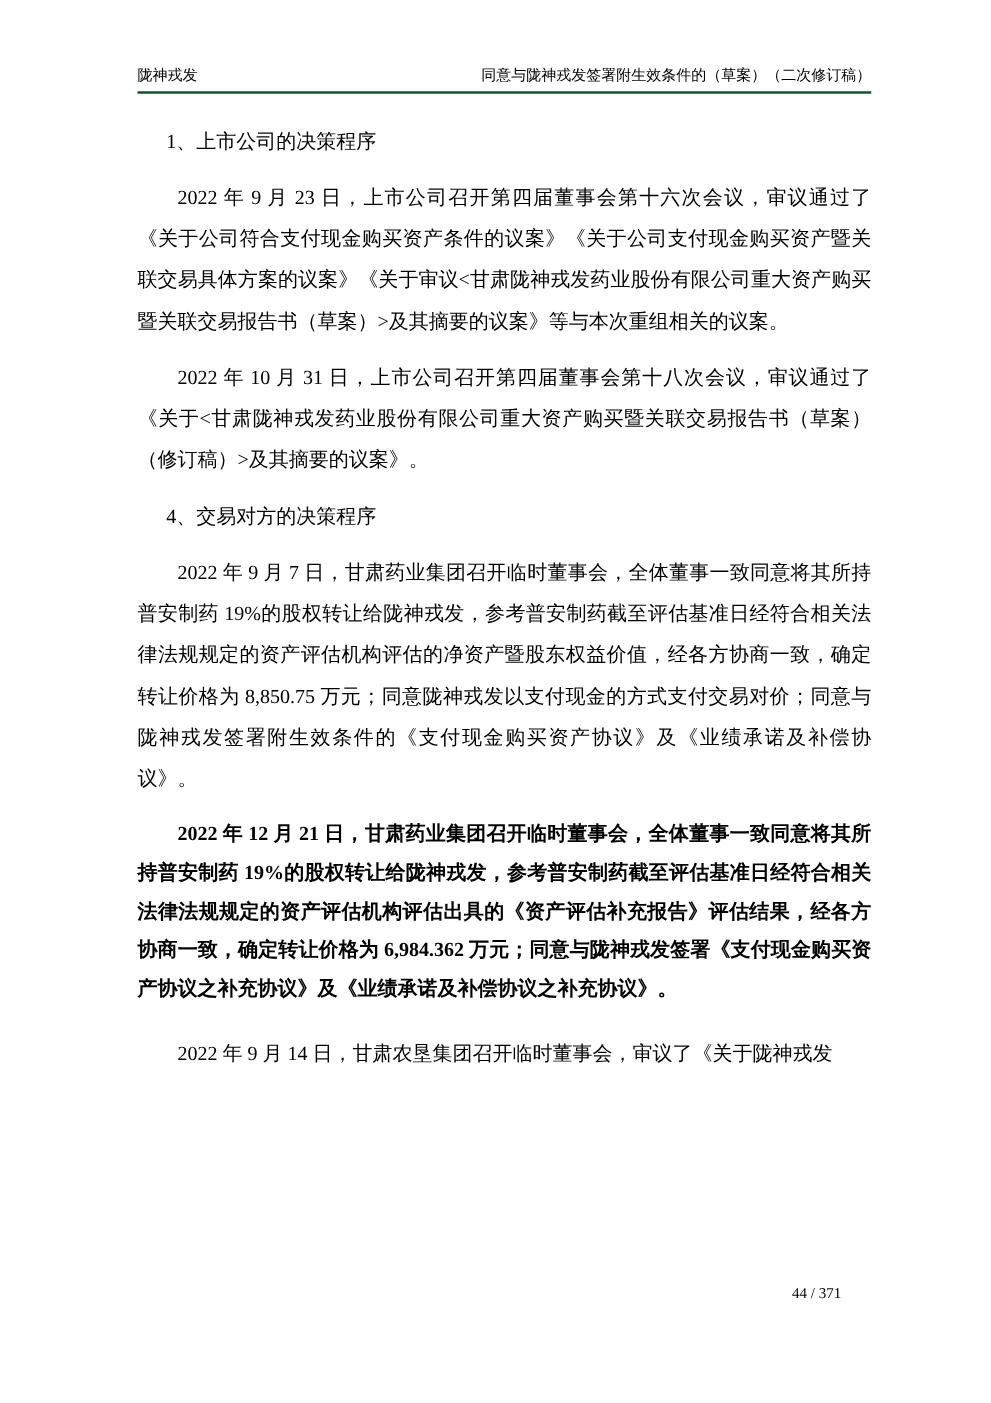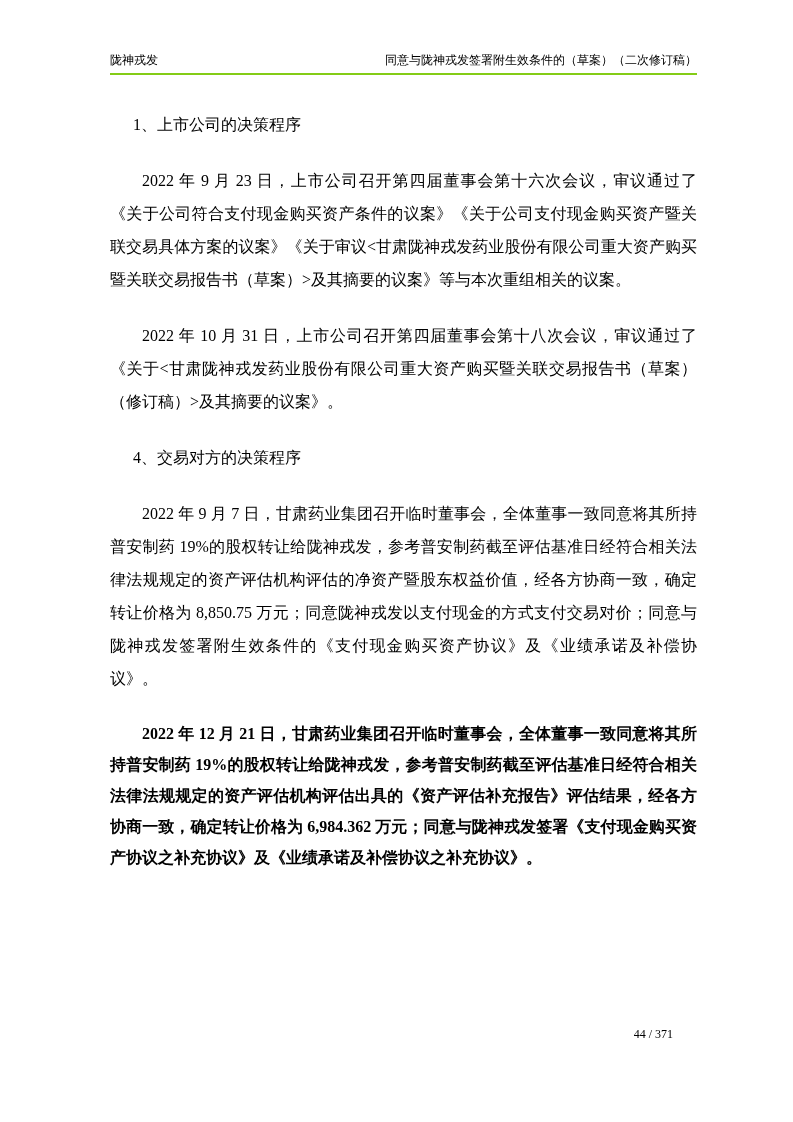--- a/index.html
+++ b/index.html
@@ -19,36 +19,36 @@
   .header {
     position: absolute;
     top: 52px;
     left: 110px;
     right: 96px;
     display: flex;
     justify-content: space-between;
     align-items: flex-end;
     font-size: 12px;
     line-height: 16px;
-    border-bottom: 2px solid #84cc16;
+    border-bottom: 2px solid #14532d;
     padding-bottom: 5px;
     white-space: nowrap;
   }
   .content {
     position: absolute;
     top: 85px;
     left: 110px;
     right: 96px;
     font-size: 16px;
     line-height: 33px;
     text-align: justify;
     text-justify: inter-ideograph;
   }
   .block {
-    margin: 23px 0;
+    margin: 12px 0;
   }
   .heading {
     text-indent: 23px;
     text-align: left;
   }
   .para {
     text-indent: 32px;
   }
   .bold-para {
     font-weight: bold;
@@ -76,19 +76,20 @@
     <span>同意与陇神戎发签署附生效条件的（草案）（二次修订稿）</span>
   </div>
 
   <div class="content">
     <div class="block heading">1、上市公司的决策程序</div>
     <div class="block para">2022 年 9 月 23 日，上市公司召开第四届董事会第十六次会议，审议通过了《关于公司符合支付现金购买资产条件的议案》《关于公司支付现金购买资产暨关联交易具体方案的议案》《关于审议&lt;甘肃陇神戎发药业股份有限公司重大资产购买暨关联交易报告书（草案）&gt;及其摘要的议案》等与本次重组相关的议案。</div>
     <div class="block para">2022 年 10 月 31 日，上市公司召开第四届董事会第十八次会议，审议通过了《关于&lt;甘肃陇神戎发药业股份有限公司重大资产购买暨关联交易报告书（草案）（修订稿）&gt;及其摘要的议案》。</div>
     <div class="block heading">4、交易对方的决策程序</div>
     <div class="block para">2022 年 9 月 7 日，甘肃药业集团召开临时董事会，全体董事一致同意将其所持普安制药 19%的股权转让给陇神戎发，参考普安制药截至评估基准日经符合相关法律法规规定的资产评估机构评估的净资产暨股东权益价值，经各方协商一致，确定转让价格为 8,850.75 万元；同意陇神戎发以支付现金的方式支付交易对价；同意与陇神戎发签署附生效条件的《支付现金购买资产协议》及《业绩承诺及补偿协议》。</div>
     <div class="block para bold-para">2022 年 12 月 21 日，甘肃药业集团召开临时董事会，全体董事一致同意将其所持普安制药 19%的股权转让给陇神戎发，参考普安制药截至评估基准日经符合相关法律法规规定的资产评估机构评估出具的《资产评估补充报告》评估结果，经各方协商一致，确定转让价格为 6,984.362 万元；同意与陇神戎发签署《支付现金购买资产协议之补充协议》及《业绩承诺及补偿协议之补充协议》。</div>
+    <div class="block para last-para">2022 年 9 月 14 日，甘肃农垦集团召开临时董事会，审议了《关于陇神戎发</div>
   </div>
 
   <div class="footer">
     <span>44 / 371</span>
   </div>
 
 </div>
 
 </body></html>

